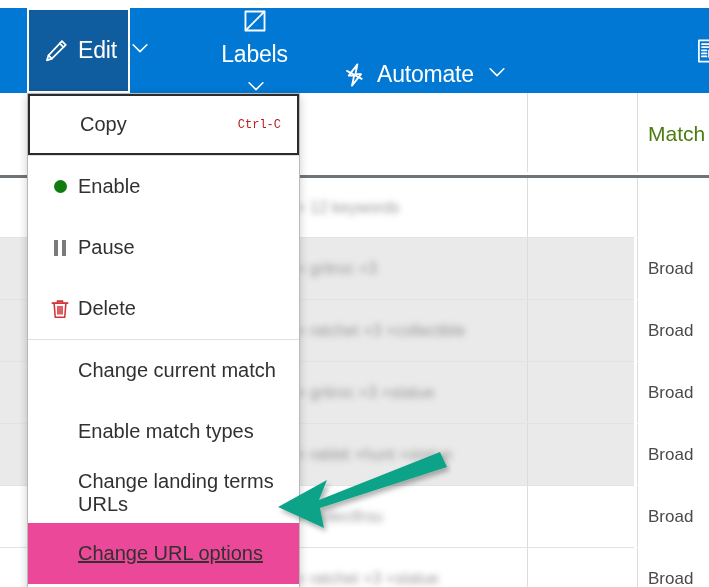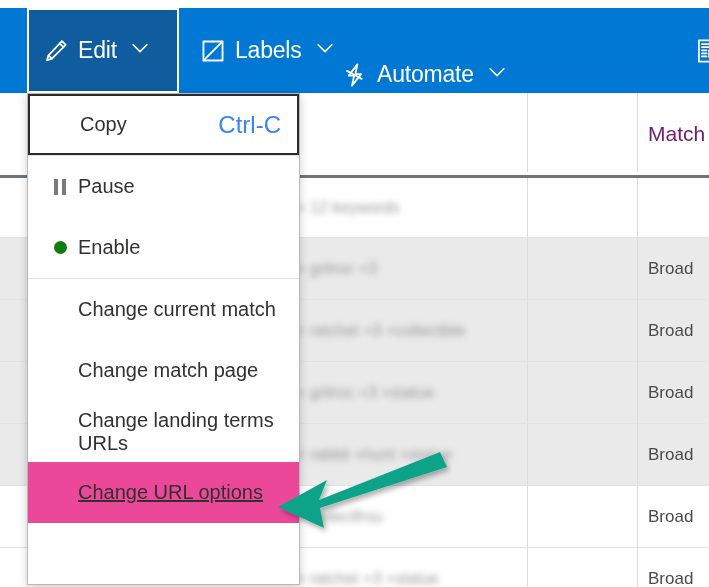--- a/index.html
+++ b/index.html
@@ -33,34 +33,34 @@
   }
   .th-divider {
     position: absolute;
     top: 0; bottom: 3px;
     width: 1px;
     background: #dcdcdc;
   }
   .th-label {
     position: absolute;
     font-size: 21px;
-    color: #701a75;
+    color: #4d7c0f;
     font-family: "Liberation Sans", sans-serif;
   }
   .th-match { left: 648px; top: 29px; }
 
   .rows {
     position: absolute;
     left: 0; top: 85px;
     width: 709px; height: 409px;
   }
   .trow {
     position: absolute;
     left: 0;
-    width: 709px;
+    width: 634px;
     box-sizing: border-box;
     border-bottom: 1px solid #e3e3e3;
     text-align: center;
   }
   .trow.shaded { background: #eaeaea; }
   .trow.plain  { background: #ffffff; }
 
   .cell-divider {
     position: absolute;
     top: 0; bottom: 0;
@@ -155,22 +155,23 @@
   .mi-icon {
     width: 36px;
     flex: 0 0 36px;
     display: inline-flex;
     align-items: center;
     justify-content: center;
   }
   .mi-label { flex: 1 1 auto; }
   .mi-shortcut {
     margin-left: auto;
-    color: #3b82f6;
-    font-size: 24px;
+    color: #b91c1c;
+    font-size: 12px;
+    font-family: Liberation Mono, monospace;
   }
   .menu-sep {
     height: 1px;
     background: #e1e1e1;
     margin: 0;
   }
 
   
   .dot-green {
     width: 13px; height: 13px;
@@ -248,34 +249,34 @@
       <div class="trow plain" style="top: 370px; height: 62px;">
         <div class="cell-divider cd-a"></div>
         <div class="cell-divider cd-b"></div>
         <div class="kw-blur">+ ratchet +3 +statue</div>
         <div class="cell-match">Broad</div>
       </div>
     </div>
 </div>
 
 <div class="toolbar" id="toolbar">
-    <div class="tb-item active" style="left: 27px; width: 152px;">
+    <div class="tb-item active" style="left: 27px; width: 103px;">
       <span class="tb-icon">
         <svg width="26" height="26" viewBox="0 0 24 24" fill="none" stroke="#ffffff" stroke-width="1.6" stroke-linecap="round" stroke-linejoin="round">
           <path d="M17.5 2.8 L21 6.3 L8.2 19.1 L3.6 20.6 L5.1 16 Z"></path>
           <path d="M15.4 5 L18.9 8.5"></path>
           <path d="M5.1 16 L8.2 19.1"></path>
         </svg>
       </span>
       <span class="tb-label">Edit</span>
       <span class="tb-chev"><svg width="22" height="22" viewBox="0 0 24 24" fill="none" stroke="#ffffff" stroke-width="1.7" stroke-linecap="round" stroke-linejoin="round">
           <path d="M4.5 8.5 L12 16 L19.5 8.5"></path>
         </svg></span>
     </div>
-    <div class="tb-item" style="left: 186px; width: 153px;">
+    <div class="tb-item" style="left: 178px; width: 153px; flex-direction: column;">
       <span class="tb-icon">
         <svg width="26" height="26" viewBox="0 0 24 24" fill="none" stroke="#ffffff" stroke-width="1.7" stroke-linecap="round" stroke-linejoin="round">
           <rect x="3.2" y="3.2" width="17.6" height="17.6"></rect>
           <path d="M20.6 3.4 L3.4 20.6"></path>
         </svg>
       </span>
       <span class="tb-label">Labels</span>
       <span class="tb-chev"><svg width="22" height="22" viewBox="0 0 24 24" fill="none" stroke="#ffffff" stroke-width="1.7" stroke-linecap="round" stroke-linejoin="round">
           <path d="M4.5 8.5 L12 16 L19.5 8.5"></path>
         </svg></span>
@@ -309,41 +310,54 @@
 
 <div class="menu" id="menu">
     <div class="mi focused">
       <span class="mi-icon"></span>
       <span class="mi-label">Copy</span>
       <span class="mi-shortcut">Ctrl-C</span>
     </div>
     <div class="menu-sep"></div>
     <div class="mi">
       <span class="mi-icon">
+        <span class="dot-green"></span>
+      </span>
+      <span class="mi-label">Enable</span>
+    </div>
+    <div class="mi">
+      <span class="mi-icon">
         <span class="pause-ic">
           <i></i>
           <i></i>
         </span>
       </span>
       <span class="mi-label">Pause</span>
     </div>
     <div class="mi">
       <span class="mi-icon">
-        <span class="dot-green"></span>
-      </span>
-      <span class="mi-label">Enable</span>
+        <svg width="22" height="22" viewBox="0 0 24 24" fill="none" stroke="#d13438" stroke-width="1.7" stroke-linecap="round" stroke-linejoin="round">
+          <path d="M3.6 5.6 H20.4"></path>
+          <path d="M9.2 5.6 V3.4 H14.8 V5.6"></path>
+          <path d="M5.6 5.6 L6.8 21 H17.2 L18.4 5.6"></path>
+          <path d="M9.8 9.2 V17.4"></path>
+          <path d="M12 9.2 V17.4"></path>
+          <path d="M14.2 9.2 V17.4"></path>
+        </svg>
+      </span>
+      <span class="mi-label">Delete</span>
     </div>
     <div class="menu-sep"></div>
     <div class="mi">
       <span class="mi-icon"></span>
       <span class="mi-label">Change current match</span>
     </div>
     <div class="mi">
       <span class="mi-icon"></span>
-      <span class="mi-label">Change match page</span>
+      <span class="mi-label">Enable match types</span>
     </div>
     <div class="mi">
       <span class="mi-icon"></span>
       <span class="mi-label">Change landing terms URLs</span>
     </div>
     <div class="mi hovered">
       <span class="mi-icon"></span>
       <span class="mi-label">Change URL options</span>
     </div>
     <div class="mi">

